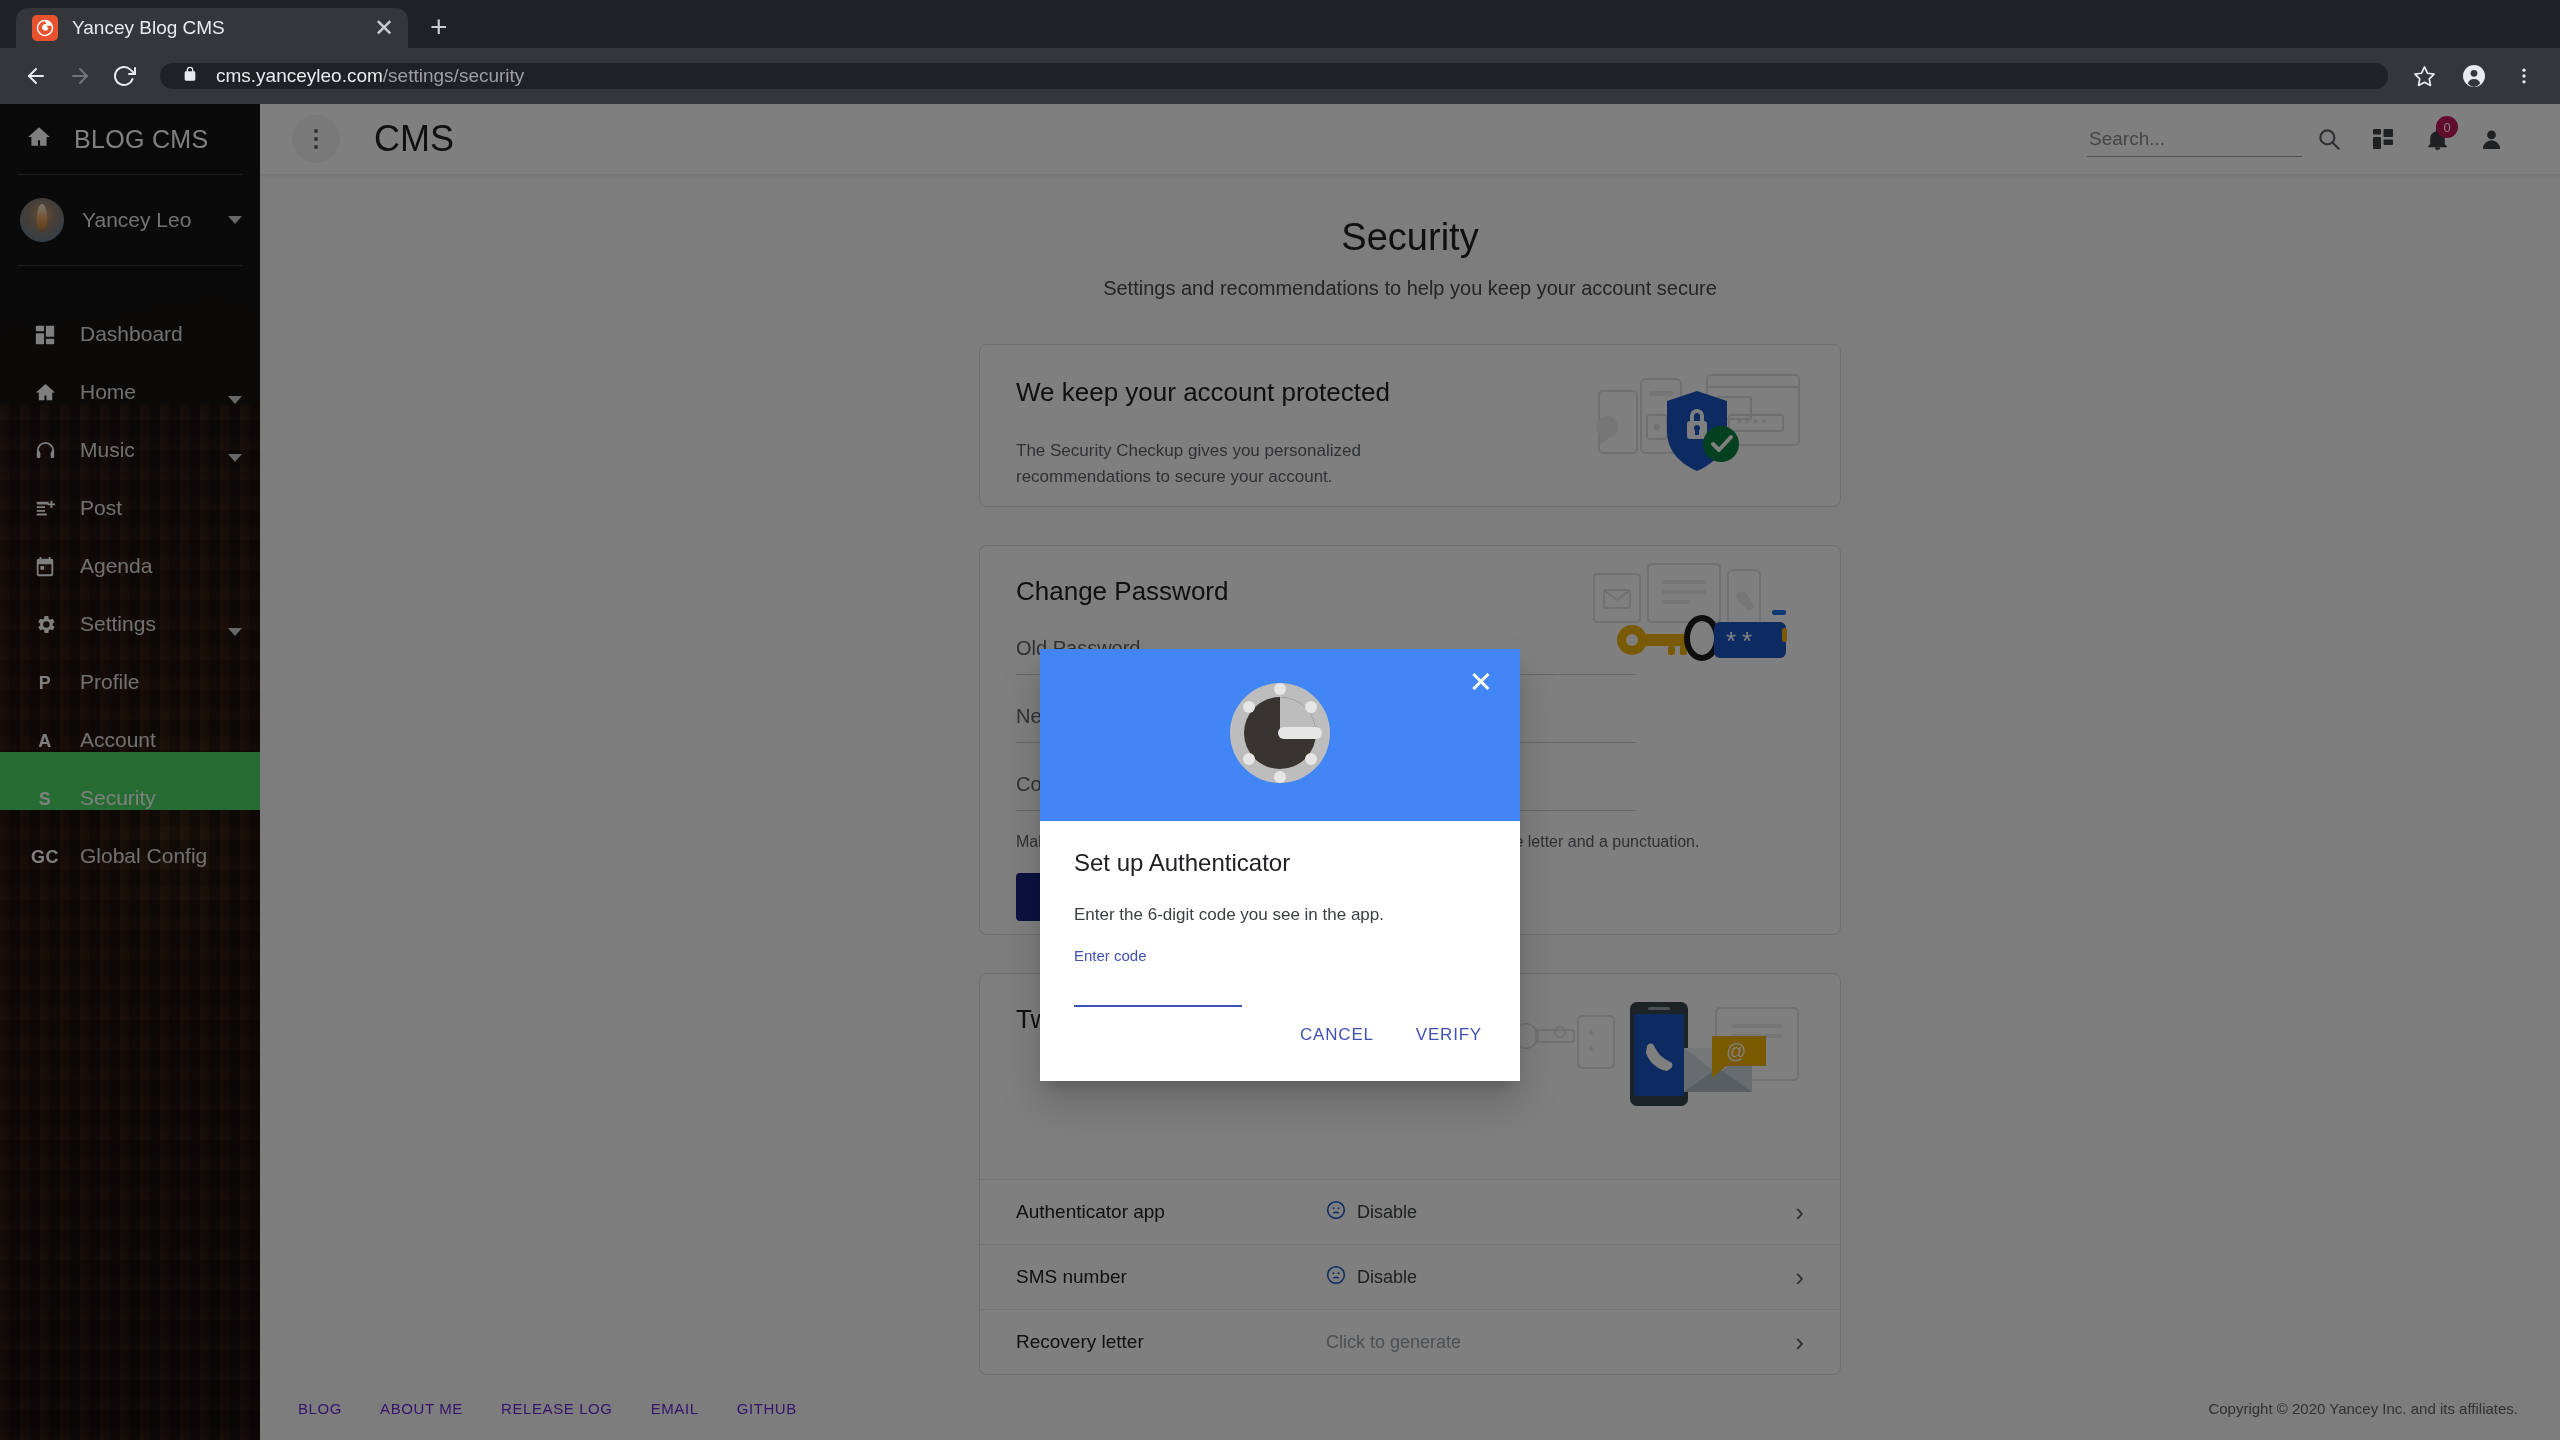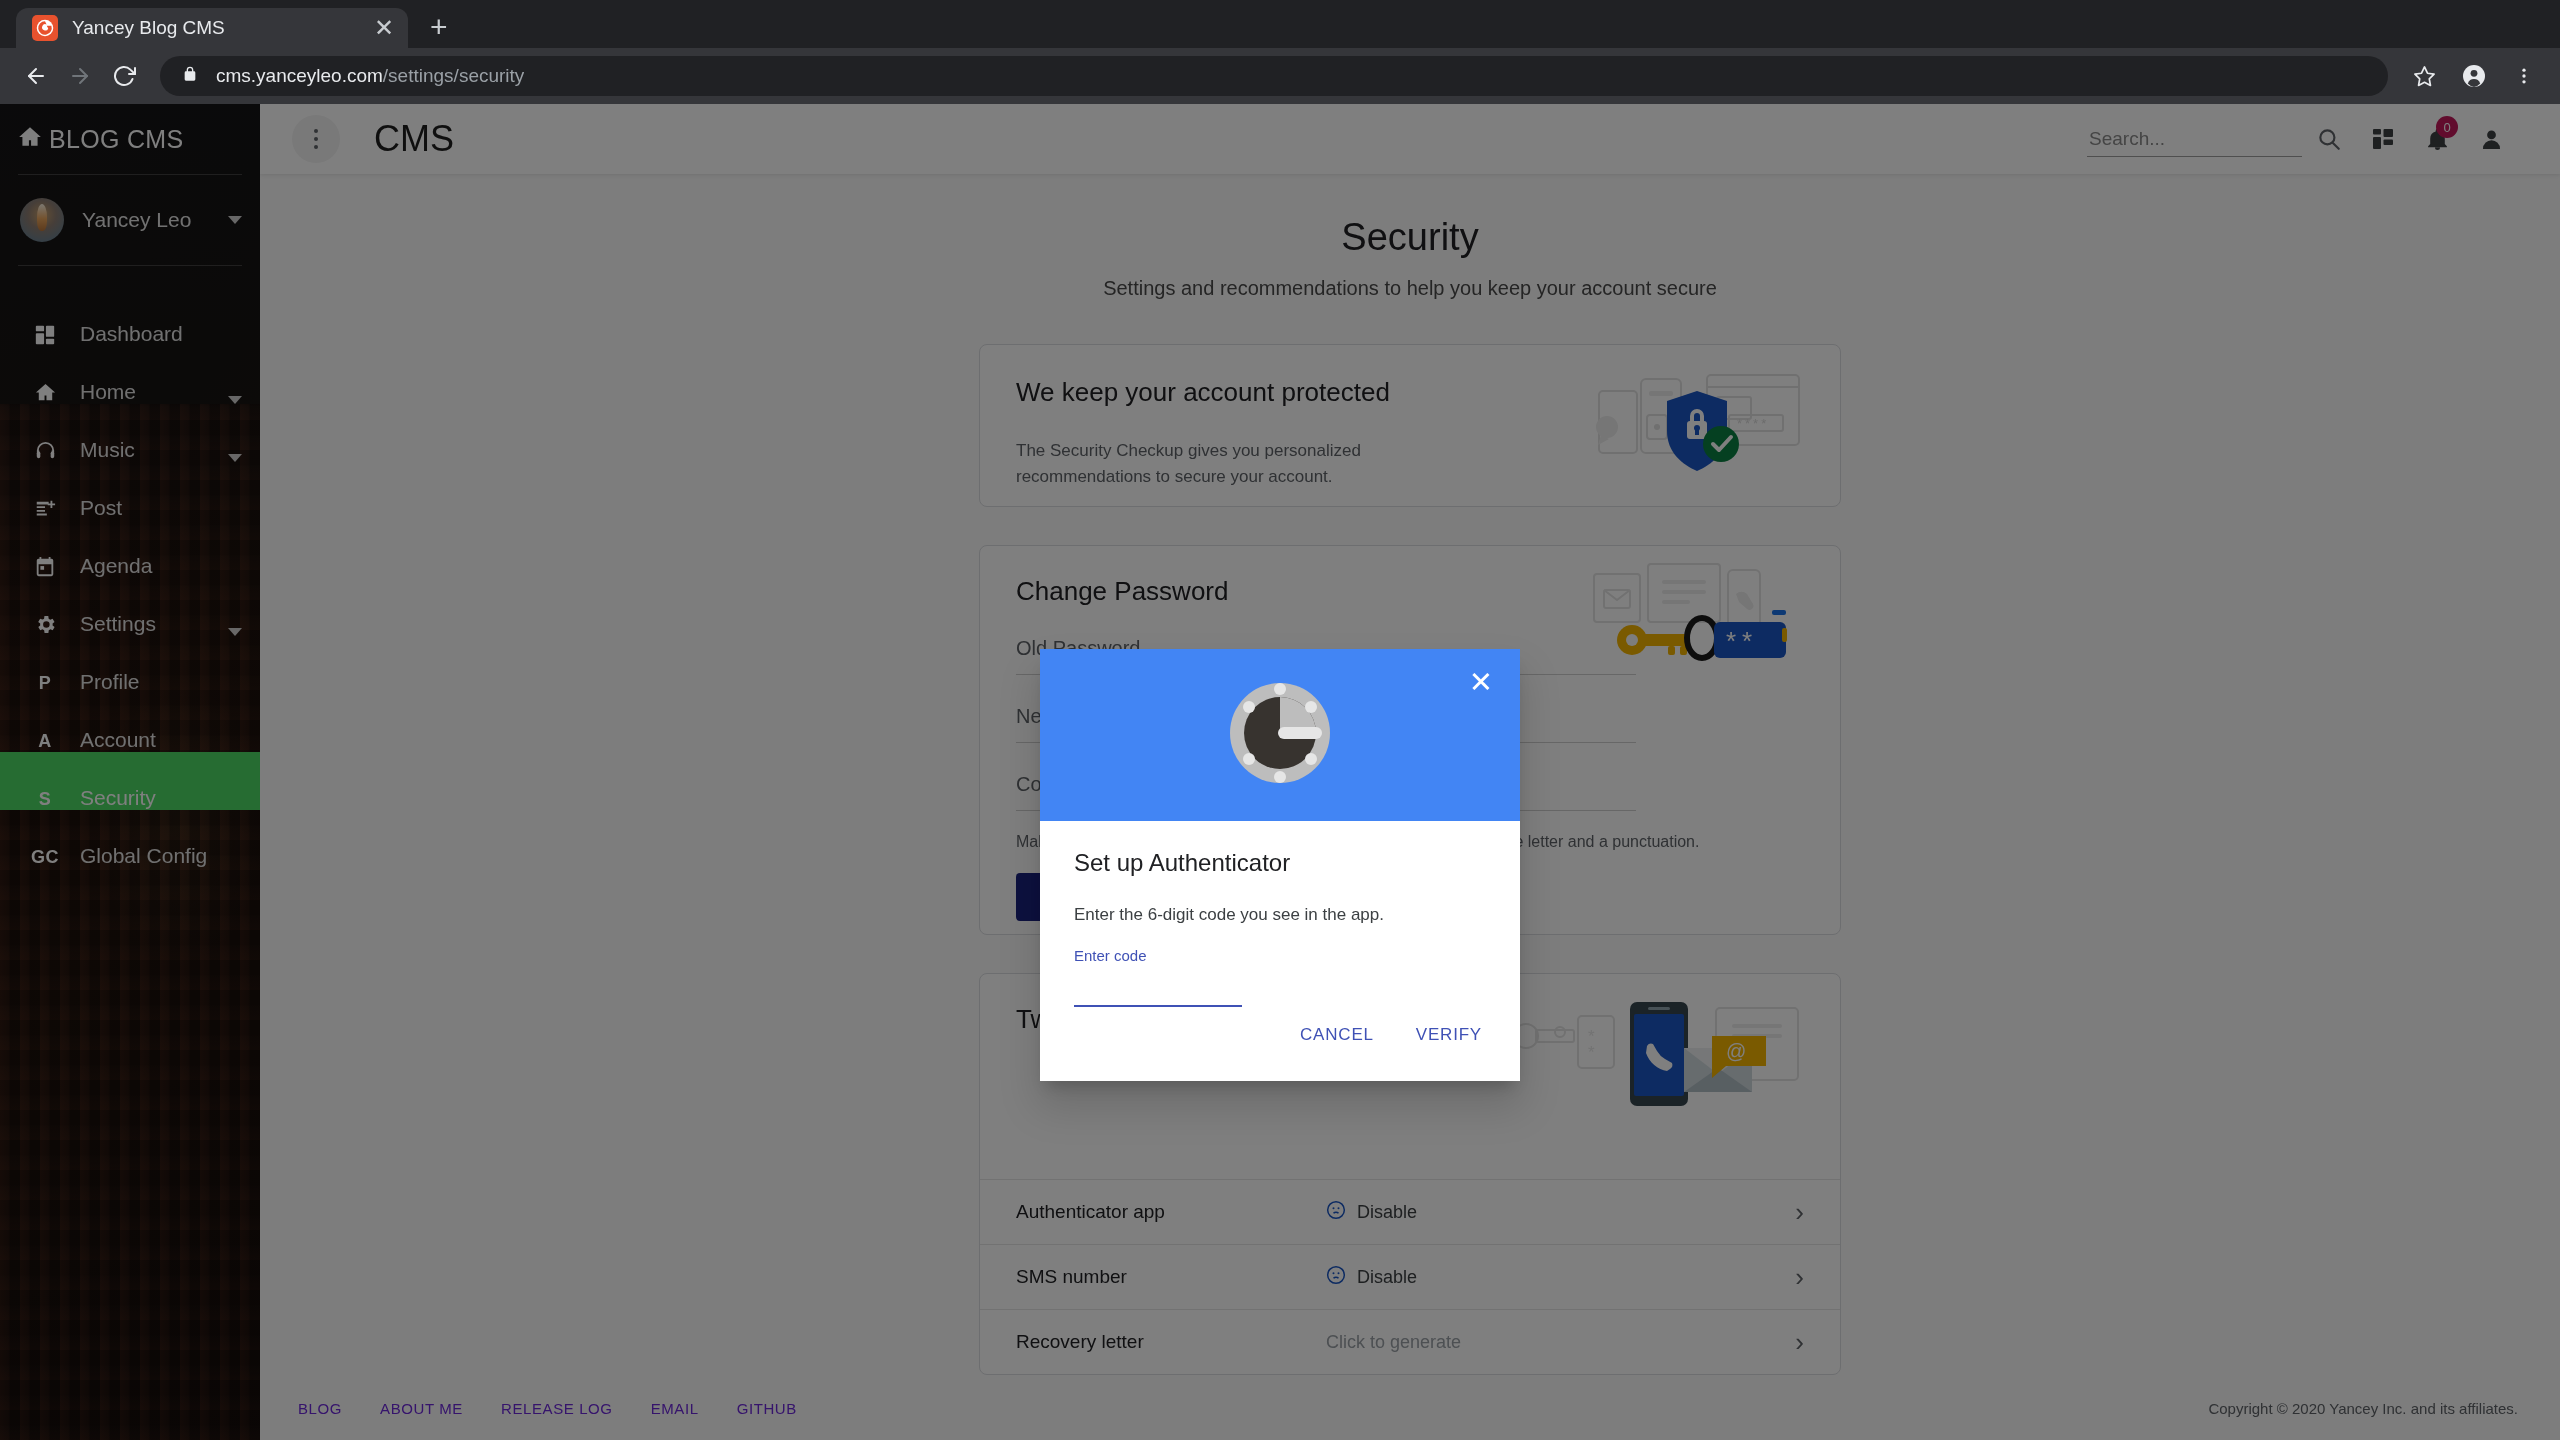--- a/index.html
+++ b/index.html
@@ -40,21 +40,21 @@
   .omnibar {
     height: 56px; background: #35363a;
     display: flex; align-items: center; gap: 0; padding: 0 14px;
   }
   .nav-btn {
     width: 44px; height: 44px; display: flex; align-items: center;
     justify-content: center; color: #e8eaed; cursor: pointer; flex: 0 0 auto;
   }
   .nav-btn.disabled { color: #70757a; }
   .urlbox {
-    flex: 1 1 auto; height: 40px; background: #202124; border-radius: 22px;
+    flex: 1 1 auto; height: 26px; background: #202124; border-radius: 22px;
     display: flex; align-items: center; padding: 0 22px; margin: 0 14px;
     gap: 18px; min-width: 0;
   }
   .url-text { font-size: 19px; white-space: nowrap; overflow: hidden; }
   .url-host { color: #e8eaed; }
   .url-path { color: #9aa0a6; }
   .omni-right { display: flex; align-items: center; gap: 6px; flex: 0 0 auto; }
 
   
   .app {
@@ -77,21 +77,21 @@
     content: ""; position: absolute; left: 0; top: 300px; width: 260px; height: 1036px;
     background:
       repeating-linear-gradient(90deg, rgba(90,44,30,.40) 0px, rgba(70,34,24,.35) 9px, rgba(30,16,12,.55) 10px, rgba(30,16,12,.55) 20px),
       repeating-linear-gradient(0deg, rgba(120,60,40,.16) 0px, rgba(0,0,0,0) 14px, rgba(0,0,0,.28) 15px, rgba(0,0,0,.28) 30px),
       radial-gradient(ellipse 120px 200px at 180px 420px, rgba(120,106,60,.30), rgba(0,0,0,0) 70%);
     opacity: .85;
   }
   .sidebar-inner { position: relative; z-index: 2; }
 
   .brand {
-    height: 70px; display: flex; align-items: center; gap: 6px; padding-left: 17px; text-align: right;
+    height: 70px; display: flex; align-items: center; gap: 22px; padding-left: 26px; text-align: right;
   }
   .brand-title { color: #fff; font-size: 25px; letter-spacing: .3px; }
   .sb-divider { height: 1px; background: rgba(255,255,255,.18); margin: 0 18px; }
 
   .user-row {
     height: 90px; display: flex; align-items: center; padding: 0 18px 0 20px; gap: 18px;
     cursor: pointer;
   }
   .avatar {
     width: 44px; height: 44px; border-radius: 50%; flex: 0 0 auto;

